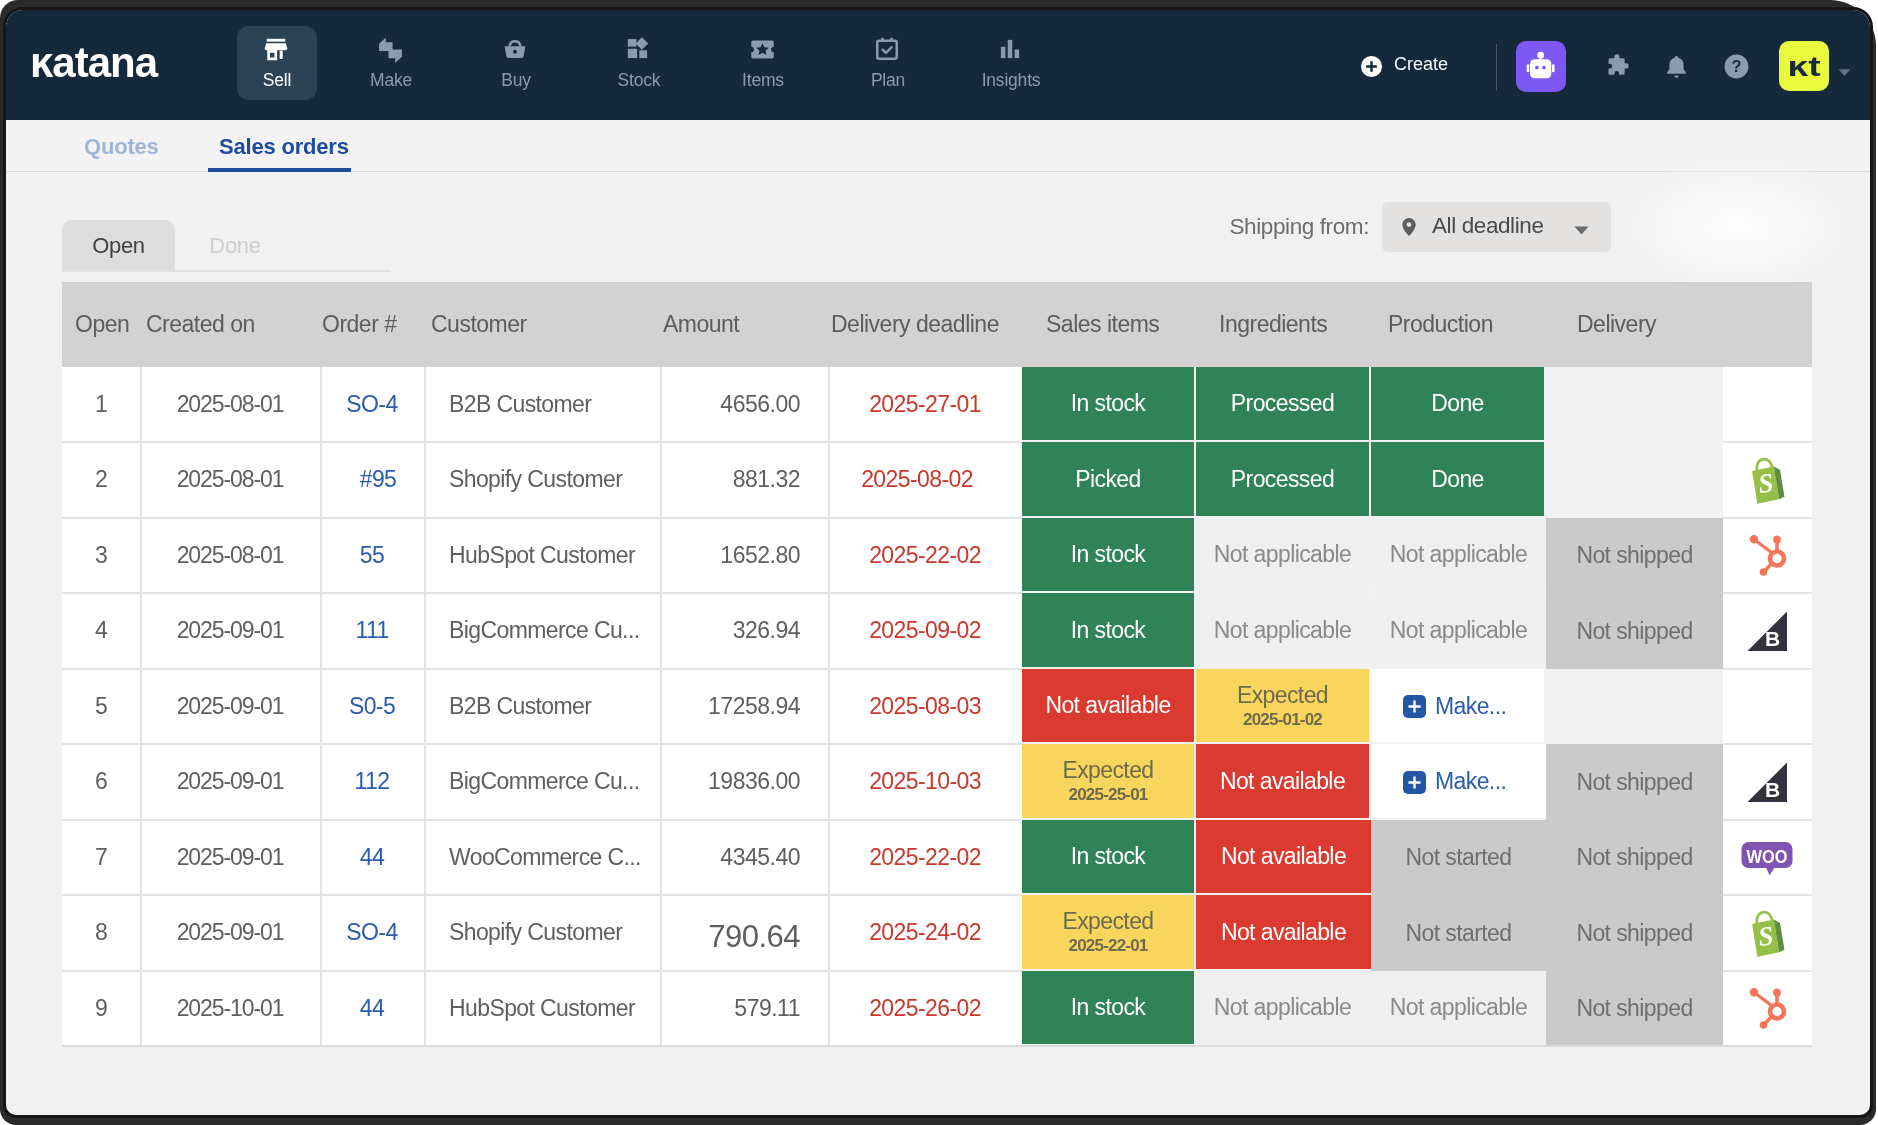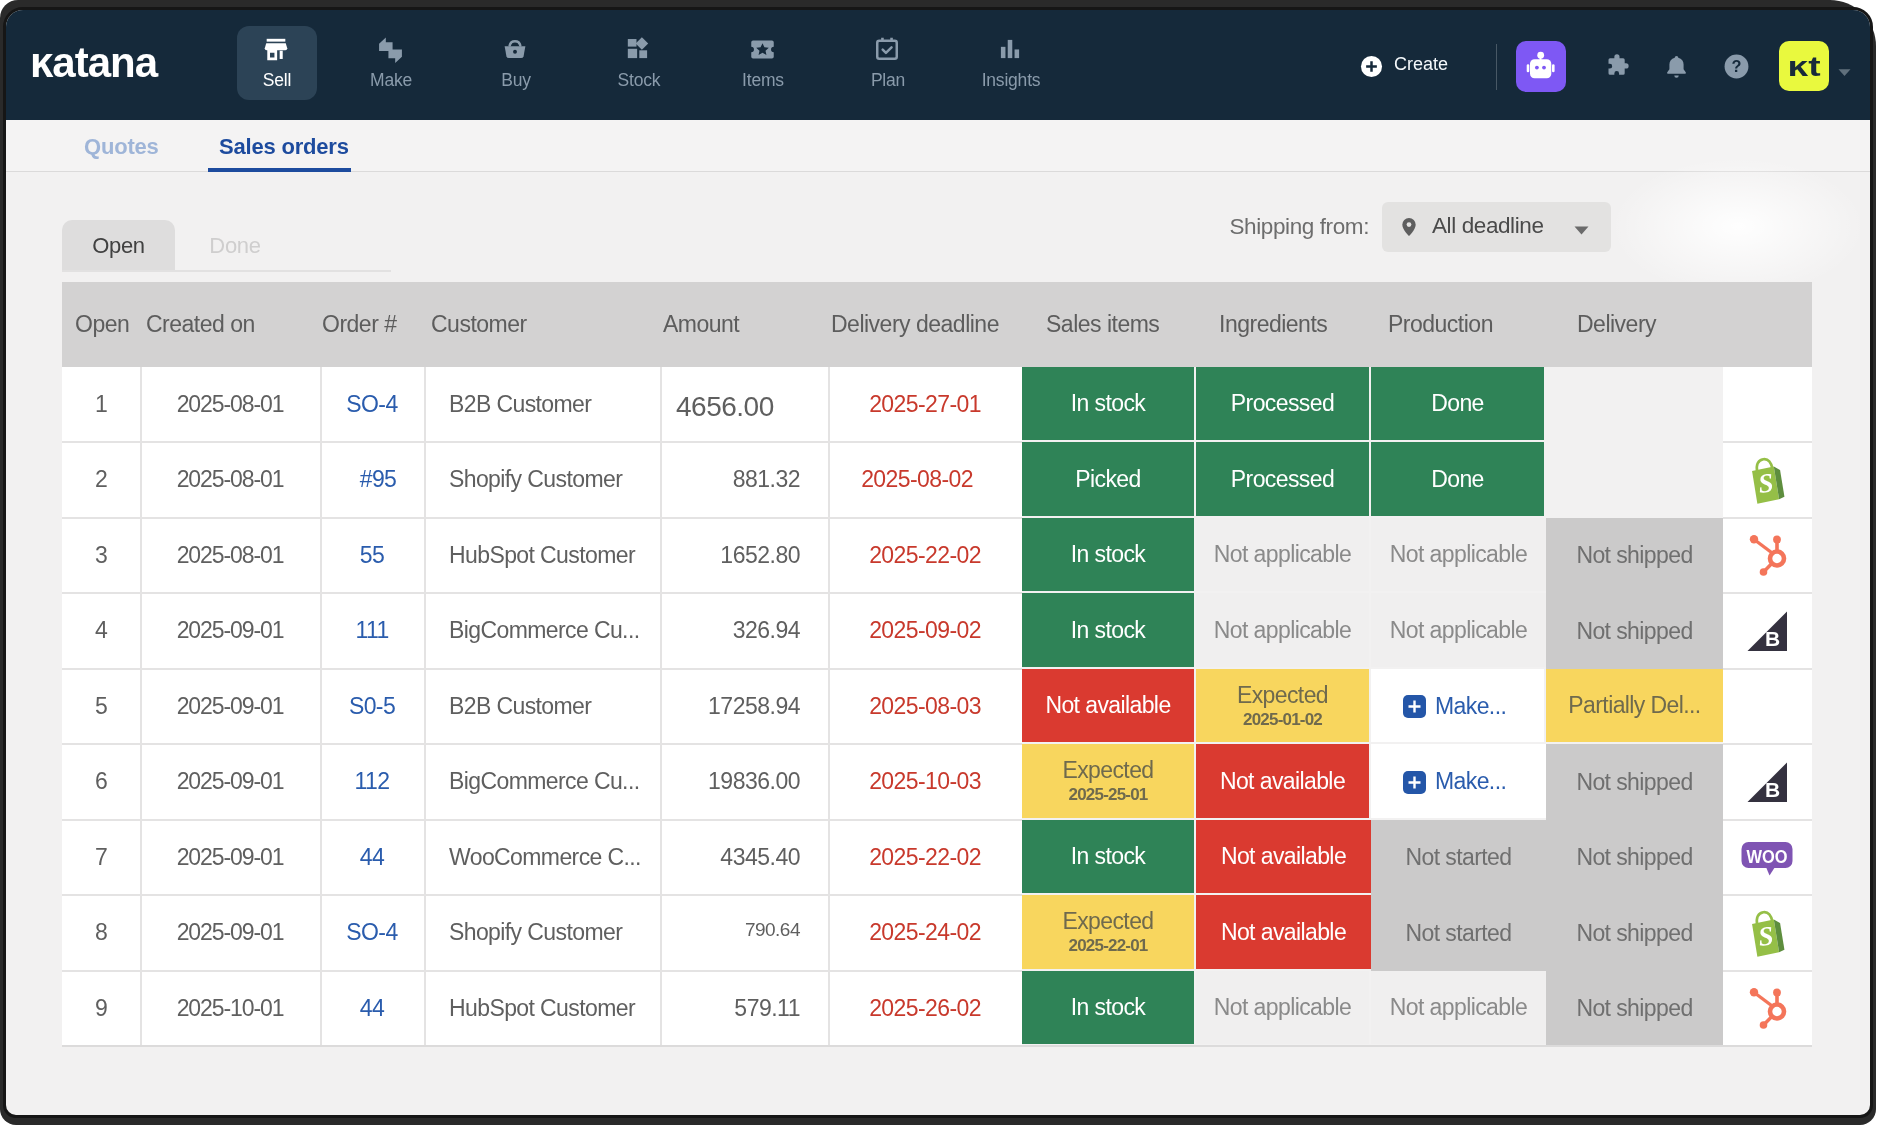--- a/index.html
+++ b/index.html
@@ -119,21 +119,21 @@
       <div style="position:absolute;left:1717px;top:357px;width:89px;height:679px;background:#FFFFFF;"></div>
       <div style="position:absolute;left:134px;top:357px;width:1.5px;height:679px;background:#E4E3E3;"></div>
       <div style="position:absolute;left:314px;top:357px;width:1.5px;height:679px;background:#E4E3E3;"></div>
       <div style="position:absolute;left:418px;top:357px;width:1.5px;height:679px;background:#E4E3E3;"></div>
       <div style="position:absolute;left:654px;top:357px;width:1.5px;height:679px;background:#E4E3E3;"></div>
       <div style="position:absolute;left:822px;top:357px;width:1.5px;height:679px;background:#E4E3E3;"></div>
       <div style="position:absolute;left:56px;top:380.5px;width:78px;height:28px;font-size:23px;letter-spacing:-0.6px;color:#5F5F5F;text-align:center;">1</div>
       <div style="position:absolute;left:134px;top:380.5px;width:180px;height:28px;font-size:23px;letter-spacing:-0.6px;color:#5F5F5F;text-align:center;letter-spacing:-1.1px;">2025-08-01</div>
       <div style="position:absolute;left:314px;top:380.5px;width:104px;height:28px;font-size:23px;letter-spacing:-0.6px;color:#2A5CAD;text-align:center;">SO-4</div>
       <div style="position:absolute;left:443px;top:380.5px;width:215px;height:28px;font-size:23px;letter-spacing:-0.6px;color:#5F5F5F;">B2B Customer</div>
-      <div style="position:absolute;left:670px;top:380.5px;width:140px;height:28px;font-size:28px;letter-spacing:-0.6px;color:#5F5F5F;text-align:left;letter-spacing:-0.5px;">4656.00</div>
+      <div style="position:absolute;left:654px;top:380.5px;width:140px;height:28px;font-size:23px;letter-spacing:-0.6px;color:#5F5F5F;text-align:right;letter-spacing:-0.5px;">4656.00</div>
       <div style="position:absolute;left:822px;top:380.5px;width:194px;height:28px;font-size:23px;letter-spacing:-0.6px;color:#C8392C;text-align:center;">2025-27-01</div>
       <div style="position:absolute;left:1016px;top:357px;width:172px;height:73px;background:#2F8357;color:#FFFFFF;font-size:23px;letter-spacing:-0.6px;display:flex;align-items:center;justify-content:center;">In stock</div>
       <div style="position:absolute;left:1190px;top:357px;width:173px;height:73px;background:#2F8357;color:#FFFFFF;font-size:23px;letter-spacing:-0.6px;display:flex;align-items:center;justify-content:center;">Processed</div>
       <div style="position:absolute;left:1365px;top:357px;width:173px;height:73px;background:#2F8357;color:#FFFFFF;font-size:23px;letter-spacing:-0.6px;display:flex;align-items:center;justify-content:center;">Done</div>
       <div style="position:absolute;left:56px;top:456.0px;width:78px;height:28px;font-size:23px;letter-spacing:-0.6px;color:#5F5F5F;text-align:center;">2</div>
       <div style="position:absolute;left:134px;top:456.0px;width:180px;height:28px;font-size:23px;letter-spacing:-0.6px;color:#5F5F5F;text-align:center;letter-spacing:-1.1px;">2025-08-01</div>
       <div style="position:absolute;left:314px;top:456.0px;width:104px;height:28px;font-size:23px;letter-spacing:-0.6px;color:#2A5CAD;text-align:center;padding-left:12px;">#95</div>
       <div style="position:absolute;left:443px;top:456.0px;width:215px;height:28px;font-size:23px;letter-spacing:-0.6px;color:#5F5F5F;">Shopify Customer</div>
       <div style="position:absolute;left:654px;top:456.0px;width:140px;height:28px;font-size:23px;letter-spacing:-0.6px;color:#5F5F5F;text-align:right;letter-spacing:-0.5px;">881.32</div>
       <div style="position:absolute;left:822px;top:456.0px;width:178px;height:28px;font-size:23px;letter-spacing:-0.6px;color:#C8392C;text-align:center;">2025-08-02</div>
@@ -194,21 +194,20 @@
       <div style="position:absolute;left:1190px;top:659px;width:173px;height:73px;background:#F8D65E;">
         <div style="position:absolute;left:0;top:12.5px;width:100%;text-align:center;font-size:23px;letter-spacing:-0.6px;color:#6F6A4D;">Expected</div>
         <div style="position:absolute;left:0;top:40.5px;width:100%;text-align:center;font-size:17px;font-weight:bold;letter-spacing:-0.8px;color:#6F6A4D;">2025-01-02</div>
       </div>
       <div style="position:absolute;left:1365px;top:659px;width:173px;height:73px;background:#FFFFFF;">
         <div style="position:absolute;left:32px;top:26.0px;width:23px;height:23px;background:#2456A8;border-radius:5px;"><svg width="23" height="23" viewBox="0 0 23 23">
             <path d="M11.5 5.5 V17.5 M5.5 11.5 H17.5" stroke="#fff" stroke-width="2.4"></path>
           </svg></div>
         <div style="position:absolute;left:64px;top:23.5px;font-size:23px;letter-spacing:-0.6px;color:#2A5CAD;">Make...</div>
       </div>
-      <div style="position:absolute;left:1540px;top:659px;width:177px;height:73px;background:#F8D65E;color:#6F6A4D;font-size:23px;letter-spacing:-0.6px;display:flex;align-items:center;justify-content:center;">Partially Del...</div>
       <div style="position:absolute;left:56px;top:758.0px;width:78px;height:28px;font-size:23px;letter-spacing:-0.6px;color:#5F5F5F;text-align:center;">6</div>
       <div style="position:absolute;left:134px;top:758.0px;width:180px;height:28px;font-size:23px;letter-spacing:-0.6px;color:#5F5F5F;text-align:center;letter-spacing:-1.1px;">2025-09-01</div>
       <div style="position:absolute;left:314px;top:758.0px;width:104px;height:28px;font-size:23px;letter-spacing:-0.6px;color:#2A5CAD;text-align:center;">112</div>
       <div style="position:absolute;left:443px;top:758.0px;width:215px;height:28px;font-size:23px;letter-spacing:-0.6px;color:#5F5F5F;">BigCommerce Cu...</div>
       <div style="position:absolute;left:654px;top:758.0px;width:140px;height:28px;font-size:23px;letter-spacing:-0.6px;color:#5F5F5F;text-align:right;letter-spacing:-0.5px;">19836.00</div>
       <div style="position:absolute;left:822px;top:758.0px;width:194px;height:28px;font-size:23px;letter-spacing:-0.6px;color:#C8392C;text-align:center;">2025-10-03</div>
       <div style="position:absolute;left:1016px;top:734px;width:172px;height:74px;background:#F8D65E;">
         <div style="position:absolute;left:0;top:13.0px;width:100%;text-align:center;font-size:23px;letter-spacing:-0.6px;color:#6F6A4D;">Expected</div>
         <div style="position:absolute;left:0;top:41.0px;width:100%;text-align:center;font-size:17px;font-weight:bold;letter-spacing:-0.8px;color:#6F6A4D;">2025-25-01</div>
       </div>
@@ -237,21 +236,21 @@
       <div style="position:absolute;left:1540px;top:810px;width:177px;height:75px;background:#CBCACA;color:#6F6F6F;font-size:23px;letter-spacing:-0.6px;display:flex;align-items:center;justify-content:center;">Not shipped</div>
       <div style="position:absolute;left:1735.0px;top:830.5px;width:52px;height:36px;"><svg width="52" height="36" viewBox="0 0 52 36">
           <rect x="0.5" y="1" width="51" height="26" rx="7" fill="#7F54B3"></rect>
           <path d="M25 26 L34 26 L28.5 34.5 Z" fill="#7F54B3"></path>
           <text x="26" y="21.5" text-anchor="middle" font-family="Liberation Sans,sans-serif" font-size="18" font-weight="bold" fill="#fff" textLength="41" lengthAdjust="spacingAndGlyphs">WOO</text>
         </svg></div>
       <div style="position:absolute;left:56px;top:909.0px;width:78px;height:28px;font-size:23px;letter-spacing:-0.6px;color:#5F5F5F;text-align:center;">8</div>
       <div style="position:absolute;left:134px;top:909.0px;width:180px;height:28px;font-size:23px;letter-spacing:-0.6px;color:#5F5F5F;text-align:center;letter-spacing:-1.1px;">2025-09-01</div>
       <div style="position:absolute;left:314px;top:909.0px;width:104px;height:28px;font-size:23px;letter-spacing:-0.6px;color:#2A5CAD;text-align:center;">SO-4</div>
       <div style="position:absolute;left:443px;top:909.0px;width:215px;height:28px;font-size:23px;letter-spacing:-0.6px;color:#5F5F5F;">Shopify Customer</div>
-      <div style="position:absolute;left:654px;top:909.0px;width:140px;height:28px;font-size:19px;letter-spacing:-0.6px;color:#5F5F5F;text-align:right;letter-spacing:-0.5px;">790.64</div>
+      <div style="position:absolute;left:654px;top:909.0px;width:140px;height:28px;font-size:31px;letter-spacing:-0.6px;color:#5F5F5F;text-align:right;letter-spacing:-0.5px;">790.64</div>
       <div style="position:absolute;left:822px;top:909.0px;width:194px;height:28px;font-size:23px;letter-spacing:-0.6px;color:#C8392C;text-align:center;">2025-24-02</div>
       <div style="position:absolute;left:1016px;top:885px;width:172px;height:74px;background:#F8D65E;">
         <div style="position:absolute;left:0;top:13.0px;width:100%;text-align:center;font-size:23px;letter-spacing:-0.6px;color:#6F6A4D;">Expected</div>
         <div style="position:absolute;left:0;top:41.0px;width:100%;text-align:center;font-size:17px;font-weight:bold;letter-spacing:-0.8px;color:#6F6A4D;">2025-22-01</div>
       </div>
       <div style="position:absolute;left:1190px;top:885px;width:175px;height:74px;background:#DA3A30;color:#FFFFFF;font-size:23px;letter-spacing:-0.6px;display:flex;align-items:center;justify-content:center;">Not available</div>
       <div style="position:absolute;left:1365px;top:885px;width:175px;height:76px;background:#CBCACA;color:#6F6F6F;font-size:23px;letter-spacing:-0.6px;display:flex;align-items:center;justify-content:center;">Not started</div>
       <div style="position:absolute;left:1540px;top:885px;width:177px;height:76px;background:#CBCACA;color:#6F6F6F;font-size:23px;letter-spacing:-0.6px;display:flex;align-items:center;justify-content:center;">Not shipped</div>
       <div style="position:absolute;left:1739.0px;top:897.0px;width:44px;height:52px;"><svg width="44" height="52" viewBox="0 0 44 52">
           <g transform="rotate(-4 22 30)">

